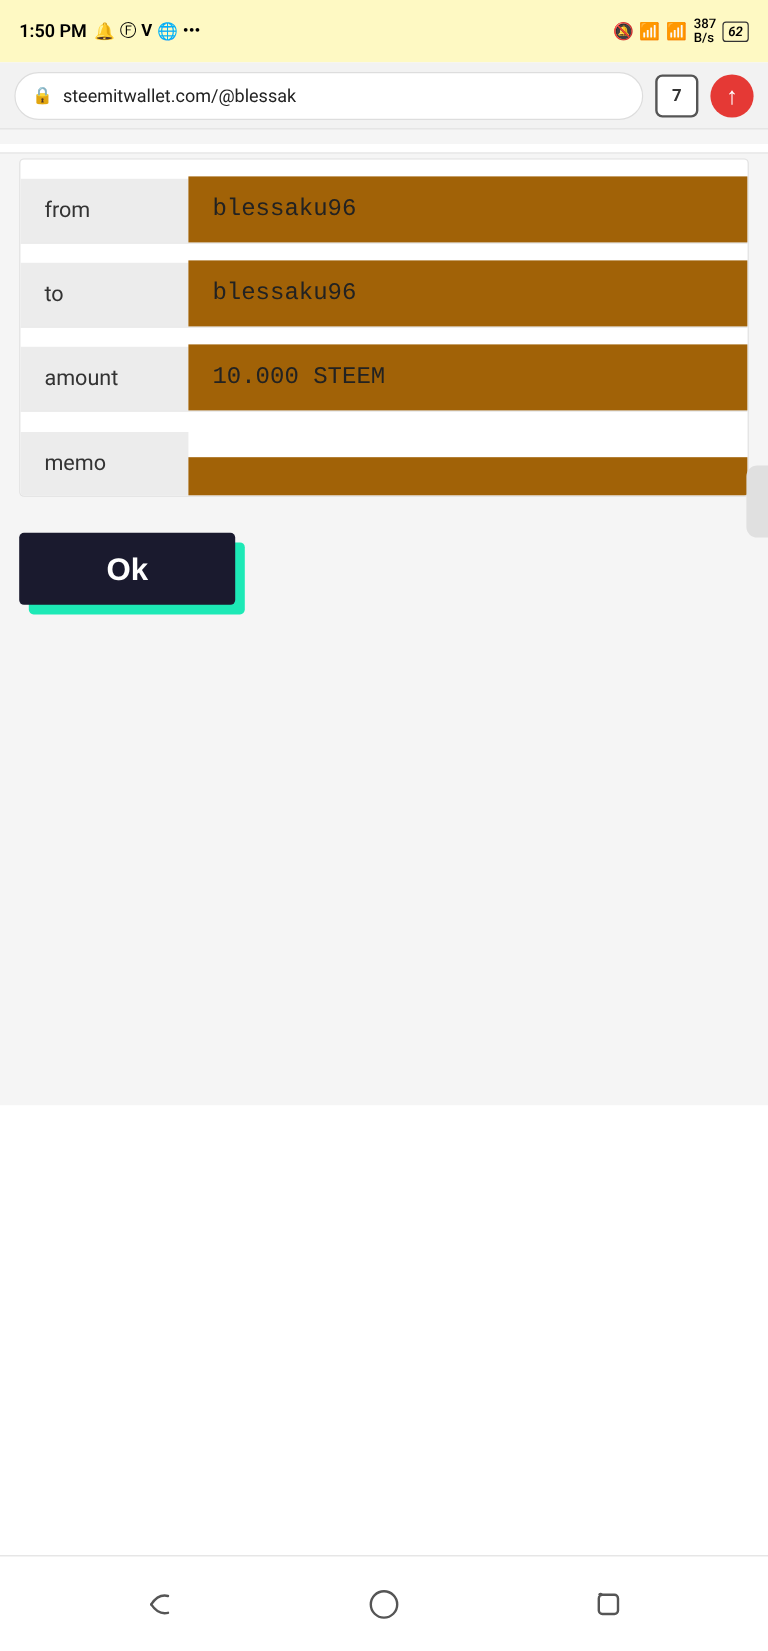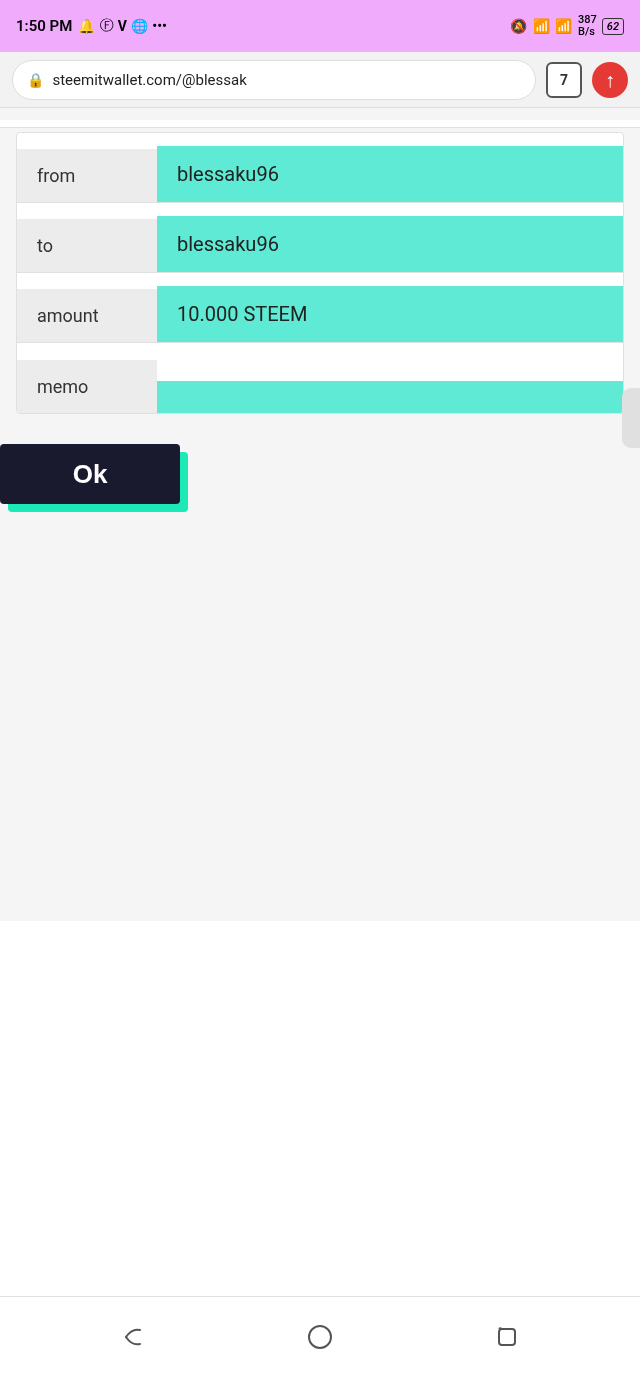--- a/index.html
+++ b/index.html
@@ -8,21 +8,21 @@
       width: 640px;
       min-height: 1376px;
       background: #ffffff;
       font-family: -apple-system, BlinkMacSystemFont, 'Segoe UI', Roboto, sans-serif;
       display: flex;
       flex-direction: column;
     }
 
     
     .status-bar {
-      background: #f0abfc;
+      background: #fef9c3;
       height: 52px;
       display: flex;
       align-items: center;
       justify-content: space-between;
       padding: 0 16px;
       font-size: 15px;
       font-weight: 500;
     }
     .status-bar-left {
       display: flex;
@@ -153,32 +153,33 @@
       display: flex;
       align-items: center;
       padding: 16px 20px;
       font-size: 18px;
       color: #333;
       font-weight: 400;
     }
 
     .form-value {
       flex: 1;
-      background: #5eead4;
+      background: #a16207;
       display: flex;
       align-items: center;
       padding: 16px 20px;
       font-size: 20px;
       color: #222;
       overflow: hidden;
+      font-family: Liberation Mono, monospace;
     }
 
     
     .ok-button-wrapper {
-      margin: 30px 0;
+      margin: 30px 16px;
       position: relative;
       display: inline-block;
     }
     .ok-button-shadow {
       position: absolute;
       bottom: -8px;
       left: 8px;
       width: 180px;
       height: 60px;
       background: #1de9b6;

